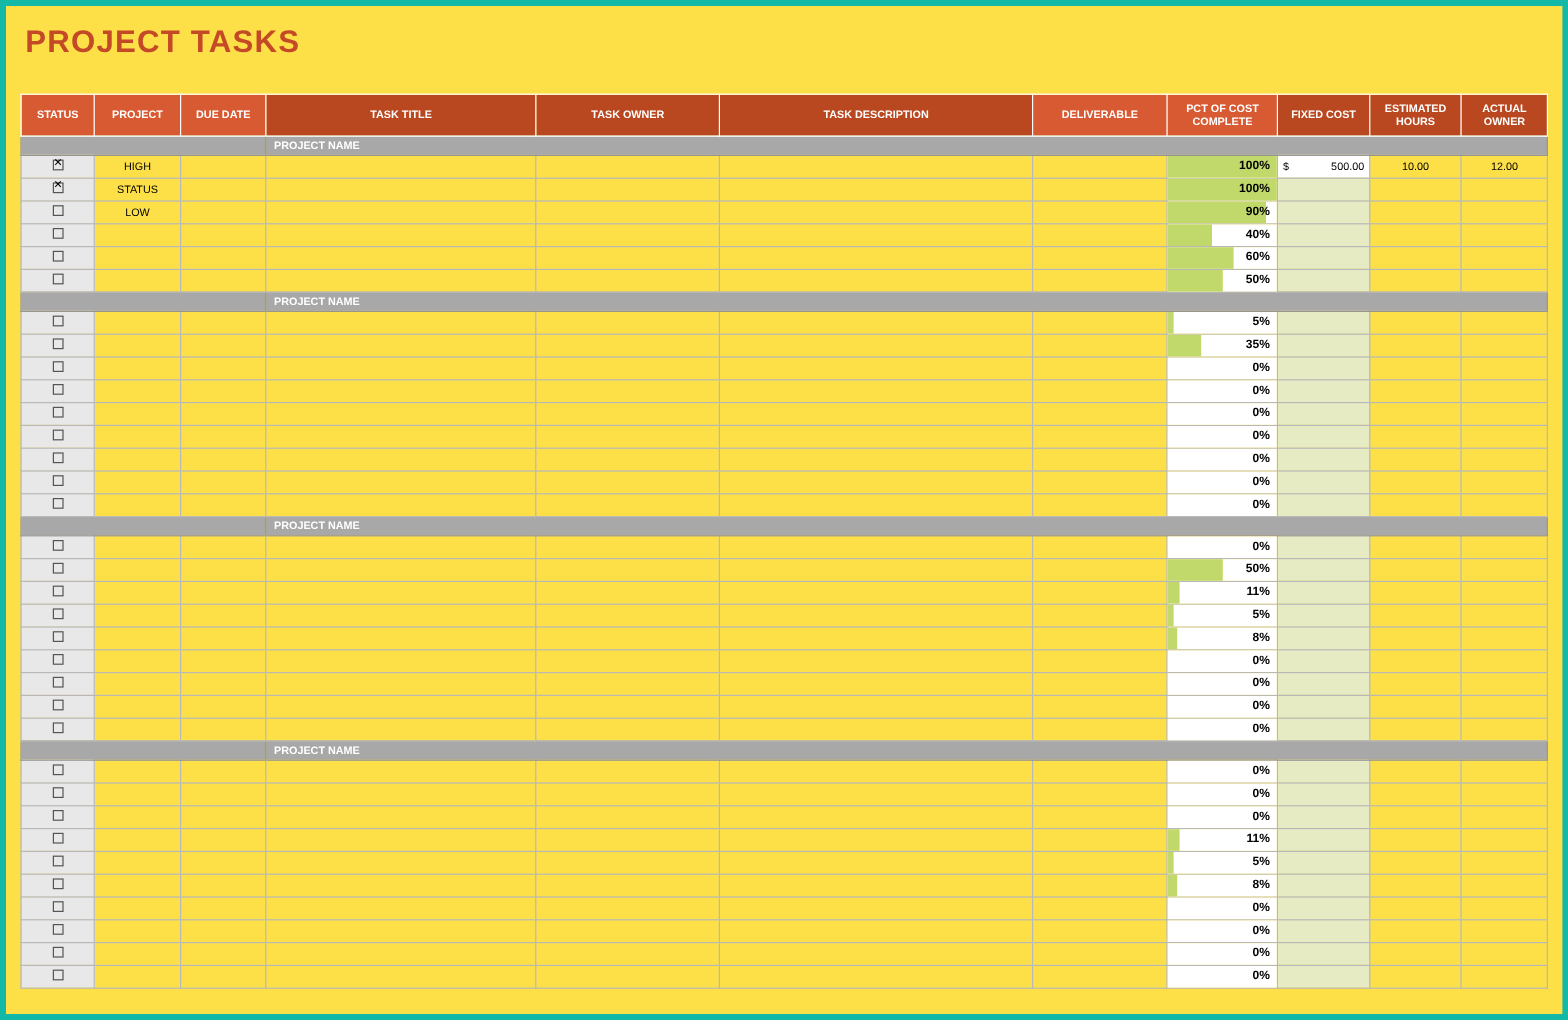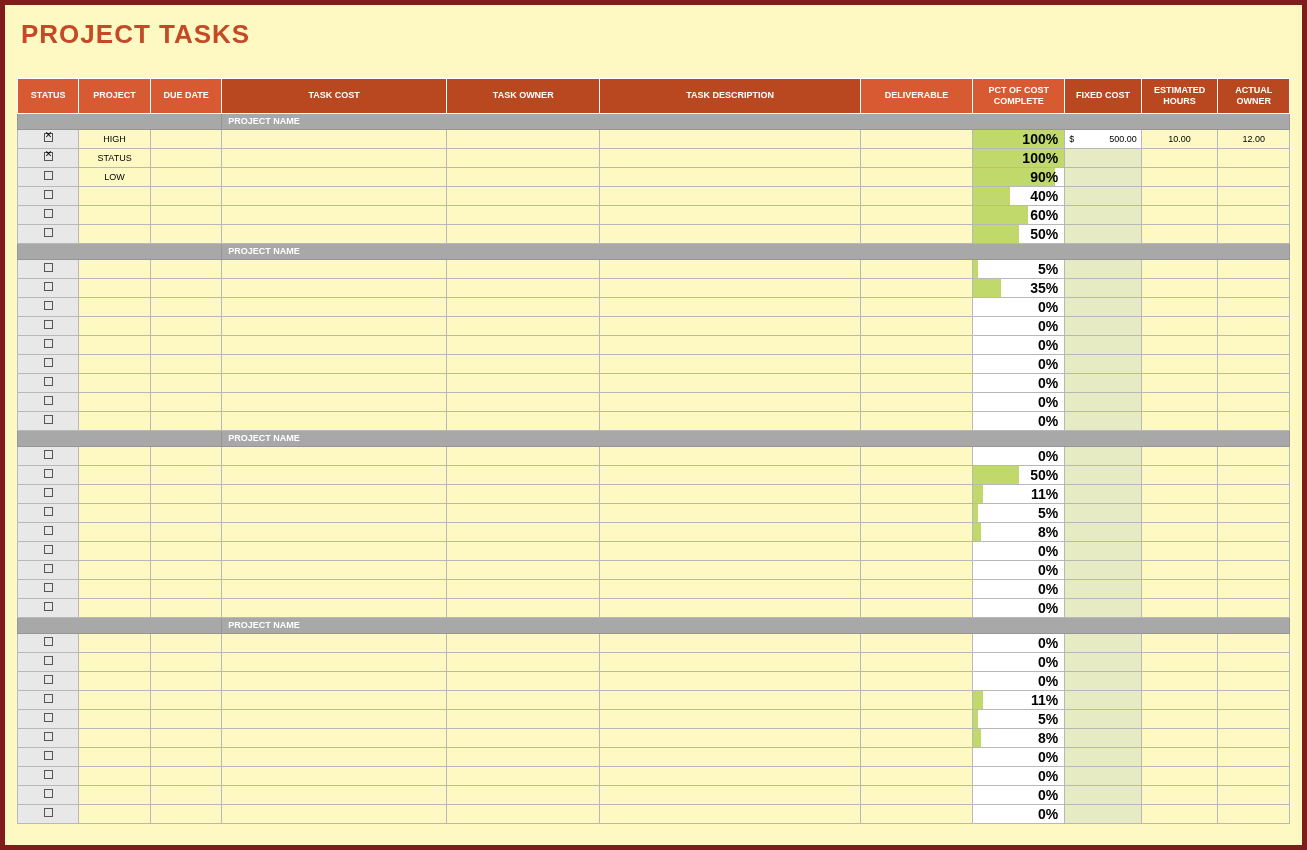--- a/index.html
+++ b/index.html
@@ -5,23 +5,23 @@
   * { box-sizing: border-box; }
   body {
     margin: 0;
     padding: 0;
     font-family: Arial, Helvetica, sans-serif;
     background: #fff;
   }
   .frame {
     width: 1307px;
     height: 850px;
-    border: 5px solid #7f1d1d;
+    border: 5px solid #14b8a6;
     padding: 10px 12px;
-    background: #fef9c3;
+    background: #fde047;
   }
   .title {
     font-size: 26px;
     font-weight: bold;
     color: #c44a27;
     letter-spacing: 1px;
     margin: 4px 0 10px 4px;
   }
   table {
     border-collapse: collapse;
@@ -104,21 +104,21 @@
     position: absolute;
     left: 0; top: 0; bottom: 0;
     background: #c1d96a;
   }
   .pct-label {
     position: absolute;
     left: 0; right: 6px; top: 0; bottom: 0;
     display: flex;
     align-items: center;
     justify-content: flex-end;
-    font-size: 14px;
+    font-size: 10px;
     font-weight: bold;
   }
   .chk {
     display: inline-block;
     width: 9px; height: 9px;
     border: 1px solid #555;
     position: relative;
   }
   .chk.checked::after {
     content: "✕";
@@ -151,21 +151,21 @@
         <col class="c-pct">
         <col class="c-cost">
       <col class="c-est">
         <col class="c-act">
     </colgroup>
     <thead>
       <tr>
         <th>STATUS</th>
         <th>PROJECT</th>
         <th>DUE DATE</th>
-        <th class="darker">TASK COST</th>
+        <th class="darker">TASK TITLE</th>
         <th class="darker">TASK OWNER</th>
         <th class="darker">TASK DESCRIPTION</th>
         <th>DELIVERABLE</th>
         <th>PCT OF COST COMPLETE</th>
         <th class="darker">FIXED COST</th>
         <th class="darker">ESTIMATED HOURS</th>
         <th class="darker">ACTUAL OWNER</th>
       </tr>
     </thead>
     <tbody id="tbody">

